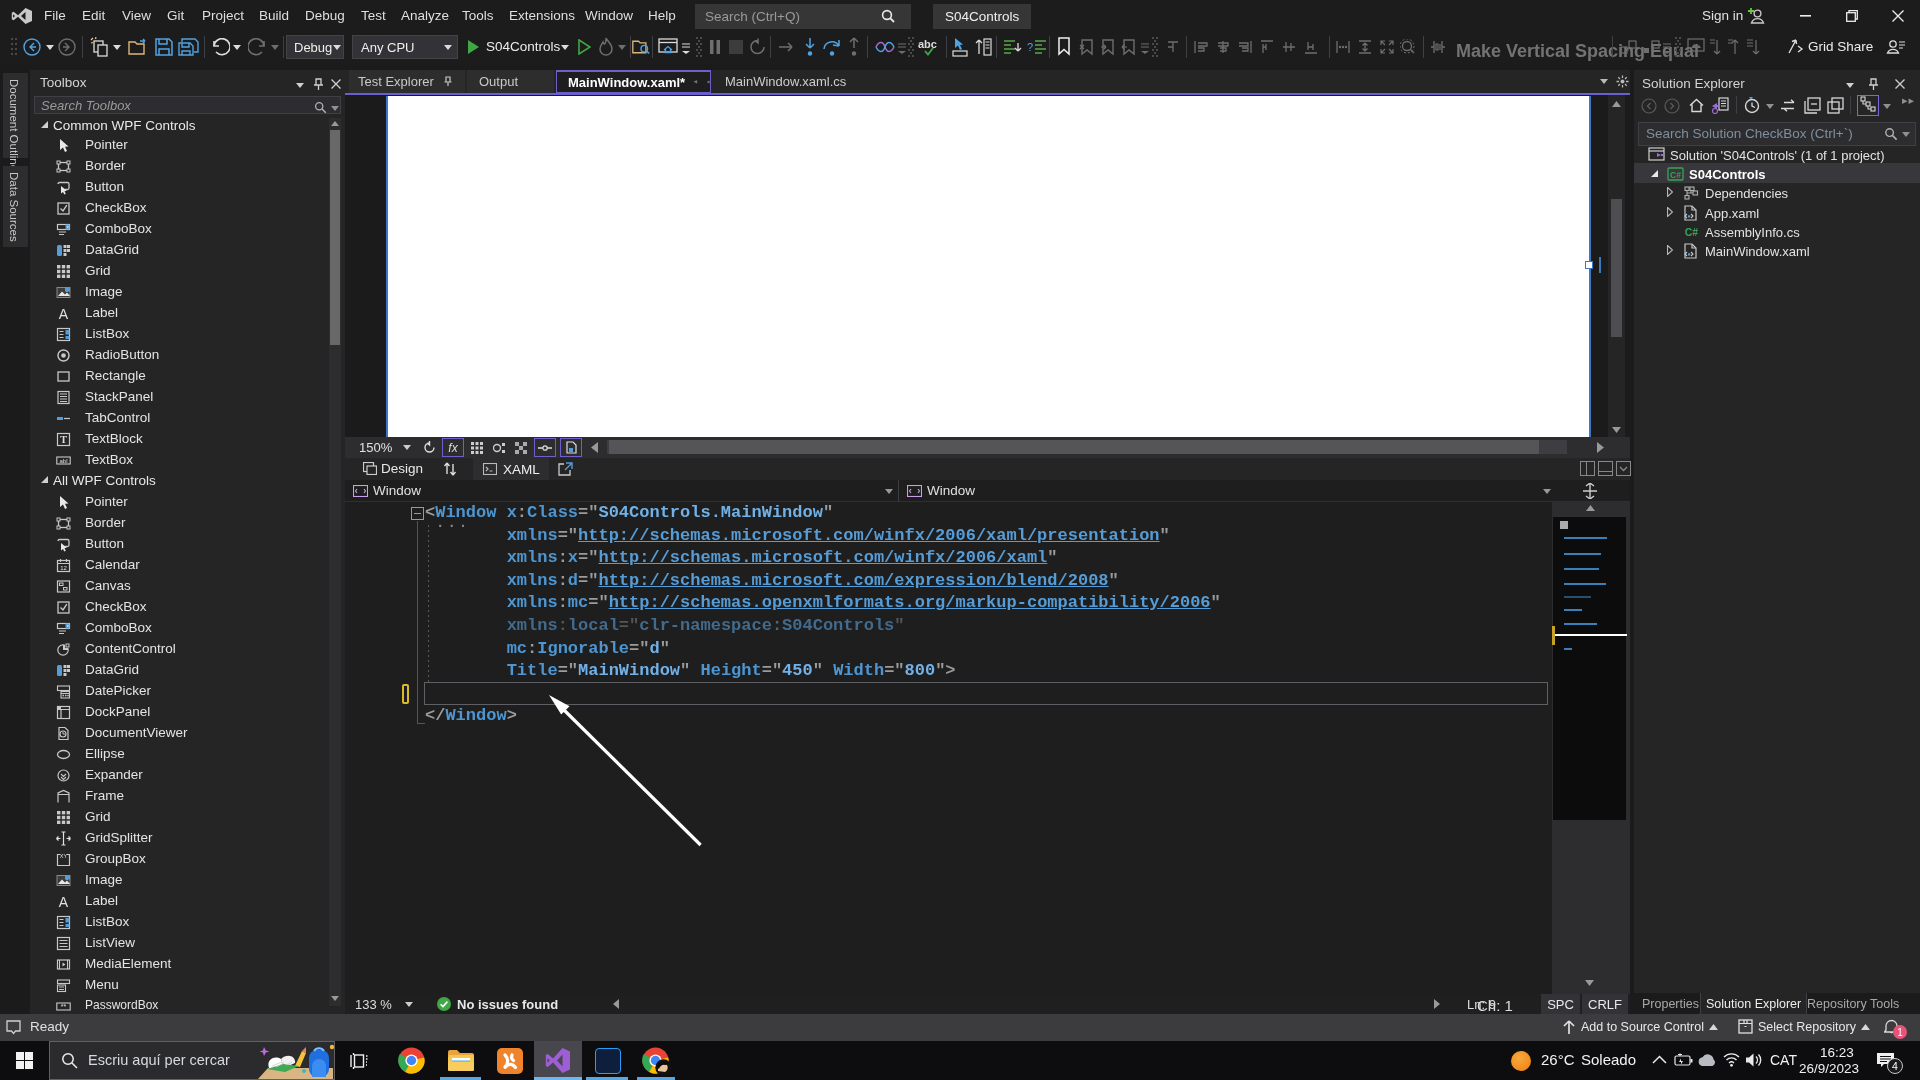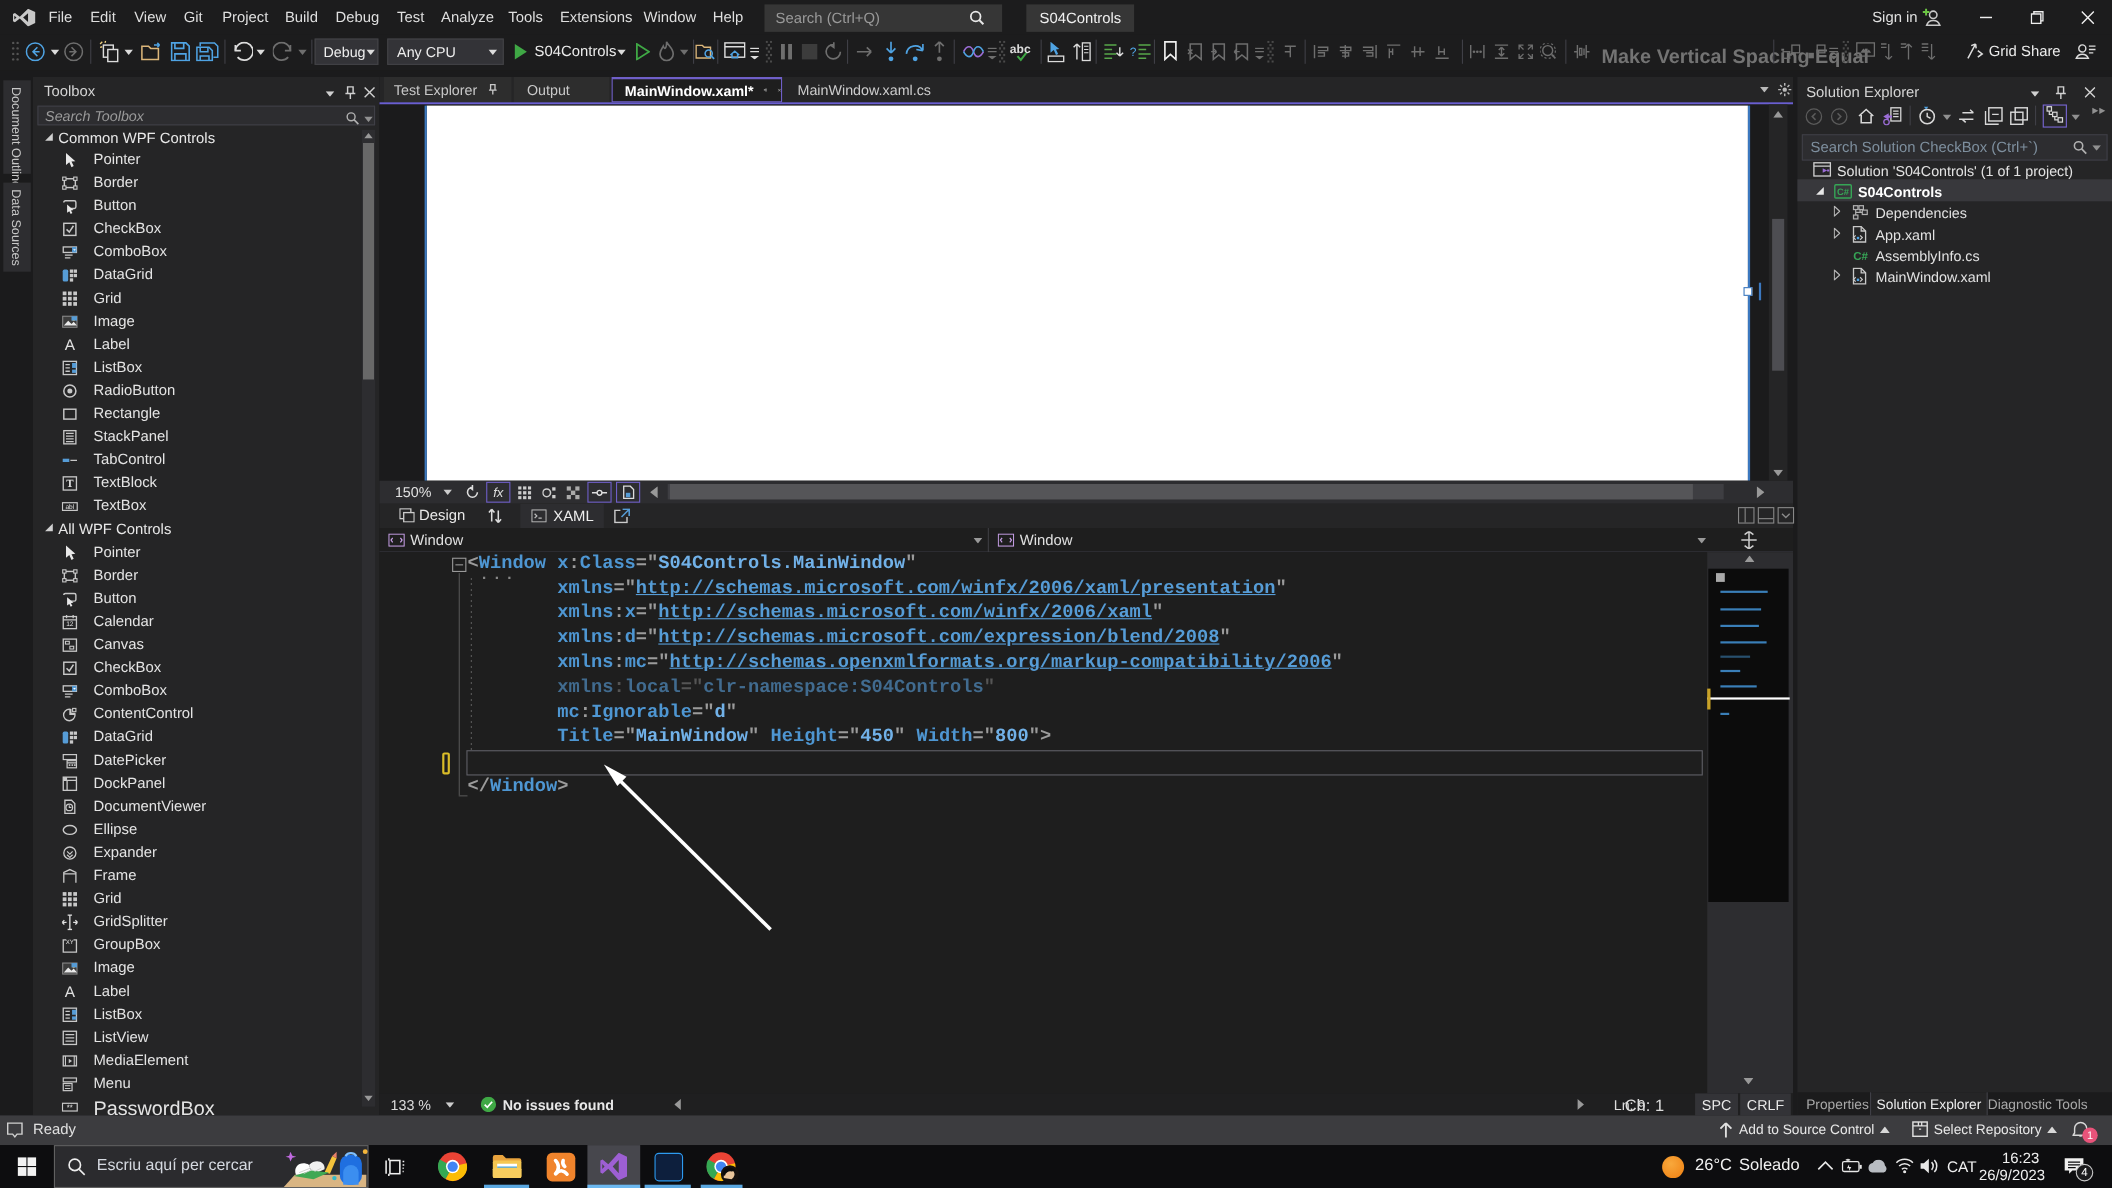--- a/index.html
+++ b/index.html
@@ -780,21 +780,21 @@
           <path d="M3 9 L8 9 M3 11.5 L8 11.5" stroke="#c8c8c8" stroke-width="1"></path>
         </svg>
       </span>
       <span class="a" style="left:55px;top:907px;font-size:13.5px;color:#e4e4e4;">Menu</span>
       <span class="a" style="left:26px;top:929px;">
         <svg width="15" height="15" viewBox="0 0 15 15">
           <rect x="0.8" y="4" width="13.4" height="7" fill="none" stroke="#c8c8c8" stroke-width="1.1"></rect>
           <text x="7.5" y="9.8" text-anchor="middle" font-family="Liberation Sans" font-size="7" fill="#e0e0e0">**</text>
         </svg>
       </span>
-      <span class="a" style="left:55px;top:928px;font-size:18px;color:#e4e4e4;text-align:right;">PasswordBox</span>
+      <span class="a" style="left:55px;top:928px;font-size:12px;color:#e4e4e4;text-align:right;">PasswordBox</span>
     </div>
 
   <div class="a" style="left:299px;top:48px;width:12px;height:888px;background:#2d2d30;"></div>
   <svg class="a" style="left:301px;top:51px;" width="8" height="5" viewBox="0 0 8 5">
       <path d="M4 0 L8 5 L0 5 Z" fill="#999"></path>
     </svg>
   <div class="a" style="left:300px;top:60px;width:10px;height:215px;background:#686868;"></div>
   <svg class="a" style="left:301px;top:926px;" width="8" height="5" viewBox="0 0 8 5">
       <path d="M0 0 L8 0 L4 5 Z" fill="#999"></path>
     </svg>
@@ -1137,21 +1137,21 @@
         <path d="M2 1 L9 1 L13 5 L13 15 L2 15 Z" fill="none" stroke="#c8c8c8" stroke-width="1.2"></path>
         <path d="M9 1 L9 5 L13 5" fill="none" stroke="#c8c8c8" stroke-width="1.2"></path>
         <path d="M4 9 L2 11 L4 13 M8 9 L10 11 L8 13" stroke="#c8c8c8" stroke-width="1.1" fill="none"></path>
         <rect x="5" y="10.3" width="2.2" height="2.2" fill="#4fa3e3"></rect>
       </svg>
     </span>
     <span class="a" style="left:71px;top:174px;font-size:13px;color:#e2e2e2;">MainWindow.xaml</span>
     <div class="a" style="left:0;top:923px;width:286px;height:21px;background:#1b1b1c;"></div>
     <span class="a" style="left:8px;top:927px;font-size:12.5px;color:#a8a8a8;">Properties</span>
     <div class="a row" style="left:66px;top:923px;height:21px;background:#252526;border-left:1px solid #3f3f46;border-right:1px solid #3f3f46;padding:0 5px;font-size:12.5px;color:#ededed;">Solution Explorer</div>
-    <span class="a" style="left:173px;top:927px;font-size:12.5px;color:#a8a8a8;">Diagnostic Tools</span>
+    <span class="a" style="left:173px;top:927px;font-size:12.5px;color:#a8a8a8;">Repository Tools</span>
   </div>
 
 <div class="a" id="statusbar" style="left:0;top:1014px;width:1920px;height:27px;background:#3c3c3f;">
     <svg class="a" style="left:6px;top:6px;" width="15" height="15" viewBox="0 0 15 15">
       <path d="M1 1 L14 1 L14 11 L9.5 11 L7.5 13.5 L5.5 11 L1 11 Z" fill="none" stroke="#d0d0d0" stroke-width="1.3"></path>
     </svg>
     <span class="a" style="left:30px;top:5px;font-size:13.5px;color:#e0e0e0;">Ready</span>
     <svg class="a" style="left:1562px;top:5px;" width="14" height="16" viewBox="0 0 14 16">
       <path d="M7 15 L7 2 M7 2 L2 7 M7 2 L12 7" fill="none" stroke="#e0e0e0" stroke-width="1.7"></path>
     </svg>

